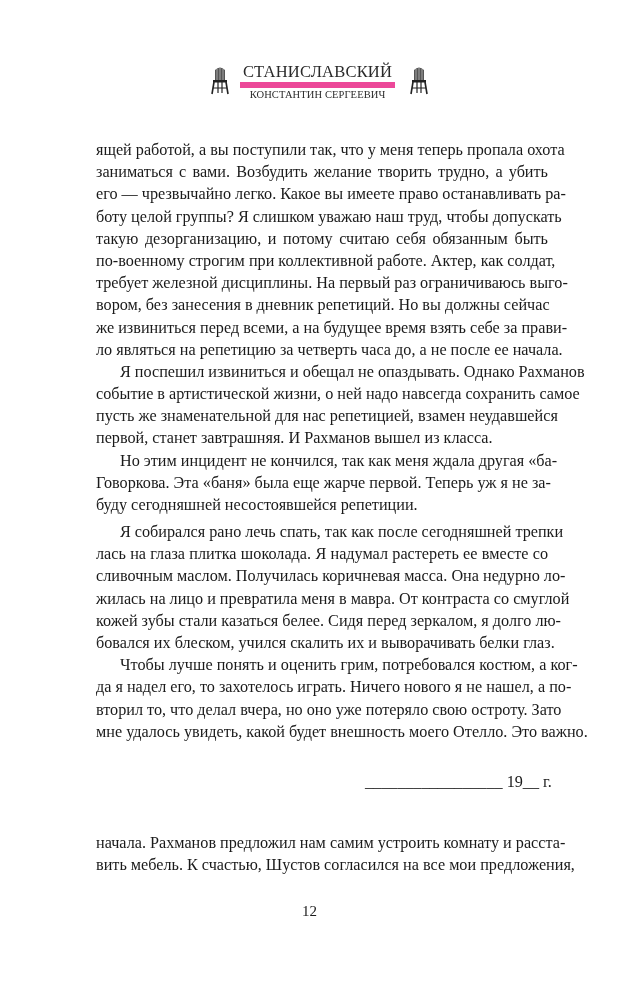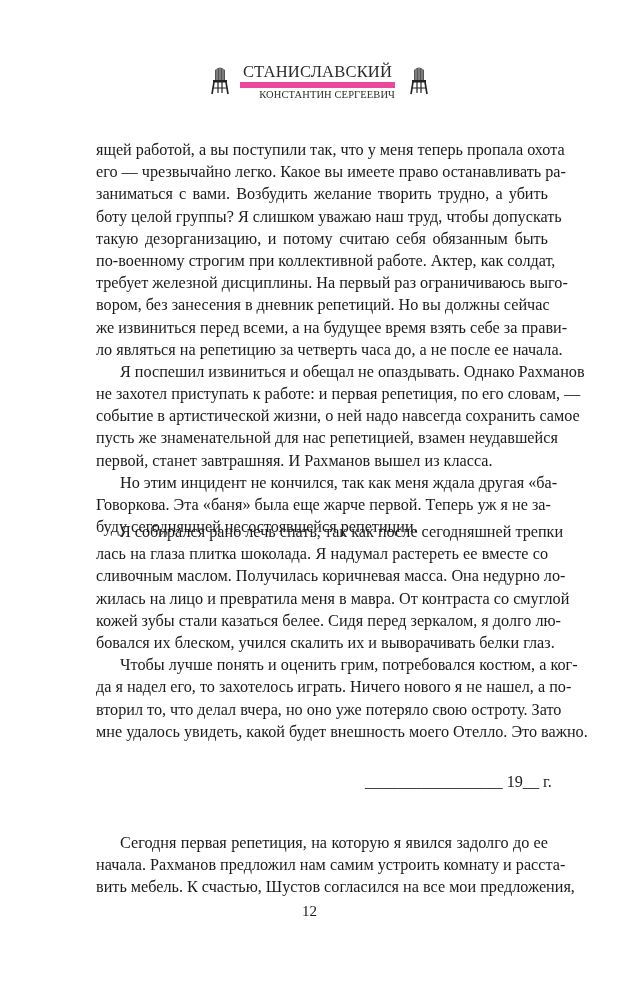--- a/index.html
+++ b/index.html
@@ -45,21 +45,20 @@
       border-bottom: 6px solid #ec4899;
       padding-bottom: 1px;
       white-space: nowrap;
     }
     .author-name {
       font-size: 10.5px;
       line-height: 14px;
       color: #2a2a2a;
       white-space: nowrap;
       letter-spacing: 0.1px;
-      text-align: right;
     }
     .text-block {
       position: absolute;
       left: 96px;
       width: 452px;
       font-size: 16.2px;
       line-height: 22.2px;
       text-align: justify;
       hyphens: manual;
     }
@@ -128,31 +127,30 @@
     <line x1="4" y1="16" x2="2" y2="28" stroke="#222" stroke-width="1.6"></line>
     <line x1="16" y1="16" x2="18" y2="28" stroke="#222" stroke-width="1.6"></line>
     <line x1="8" y1="16" x2="8" y2="27" stroke="#222" stroke-width="1.2"></line>
     <line x1="12" y1="16" x2="12" y2="27" stroke="#222" stroke-width="1.2"></line>
     <line x1="3" y1="22" x2="17" y2="22" stroke="#222" stroke-width="1"></line>
   </svg>
 </div>
 
 <div class="text-block block1">
   <span class="line">ящей работой, а вы поступили так, что у меня теперь пропала охота</span>
+  <span class="line">заниматься с вами. Возбудить желание творить трудно, а убить</span>
   <span class="line">его — чрезвычайно легко. Какое вы имеете право останавливать ра-</span>
-  <span class="line">заниматься с вами. Возбудить желание творить трудно, а убить</span>
   <span class="line">боту целой группы? Я слишком уважаю наш труд, чтобы допускать</span>
   <span class="line">такую дезорганизацию, и потому считаю себя обязанным быть</span>
   <span class="line">по-военному строгим при коллективной работе. Актер, как солдат,</span>
   <span class="line">требует железной дисциплины. На первый раз ограничиваюсь выго-</span>
   <span class="line">вором, без занесения в дневник репетиций. Но вы должны сейчас</span>
   <span class="line">же извиниться перед всеми, а на будущее время взять себе за прави-</span>
   <span class="line">ло являться на репетицию за четверть часа до, а не после ее начала.</span>
   <span class="line indent">Я поспешил извиниться и обещал не опаздывать. Однако Рахманов</span>
-  <span class="line">не захотел приступать к работе: и первая репетиция, по его словам, —</span>
   <span class="line">событие в артистической жизни, о ней надо навсегда сохранить самое</span>
   <span class="line">пусть же знаменательной для нас репетицией, взамен неудавшейся</span>
   <span class="line last">первой, станет завтрашняя. И Рахманов вышел из класса.</span>
   <span class="line indent">Но этим инцидент не кончился, так как меня ждала другая «ба-</span>
   <span class="line">Говоркова. Эта «баня» была еще жарче первой. Теперь уж я не за-</span>
   <span class="line last">буду сегодняшней несостоявшейся репетиции.</span>
 </div>
 
 <div class="text-block block2">
   <span class="line indent">Я собирался рано лечь спать, так как после сегодняшней трепки</span>
@@ -167,18 +165,17 @@
   <span class="line">мне удалось увидеть, какой будет внешность моего Отелло. Это важно.</span>
 </div>
 
 <div class="date-line">
   <span>_________________</span>
   <span>19</span><span>__</span>
   <span>г.</span>
 </div>
 
 <div class="text-block block3">
-  <span class="line indent">Сегодня первая репетиция, на которую я явился задолго до ее</span>
   <span class="line">начала. Рахманов предложил нам самим устроить комнату и расста-</span>
   <span class="line">вить мебель. К счастью, Шустов согласился на все мои предложения,</span>
 </div>
 
 <div class="page-number">12</div>
 
 </body></html>

